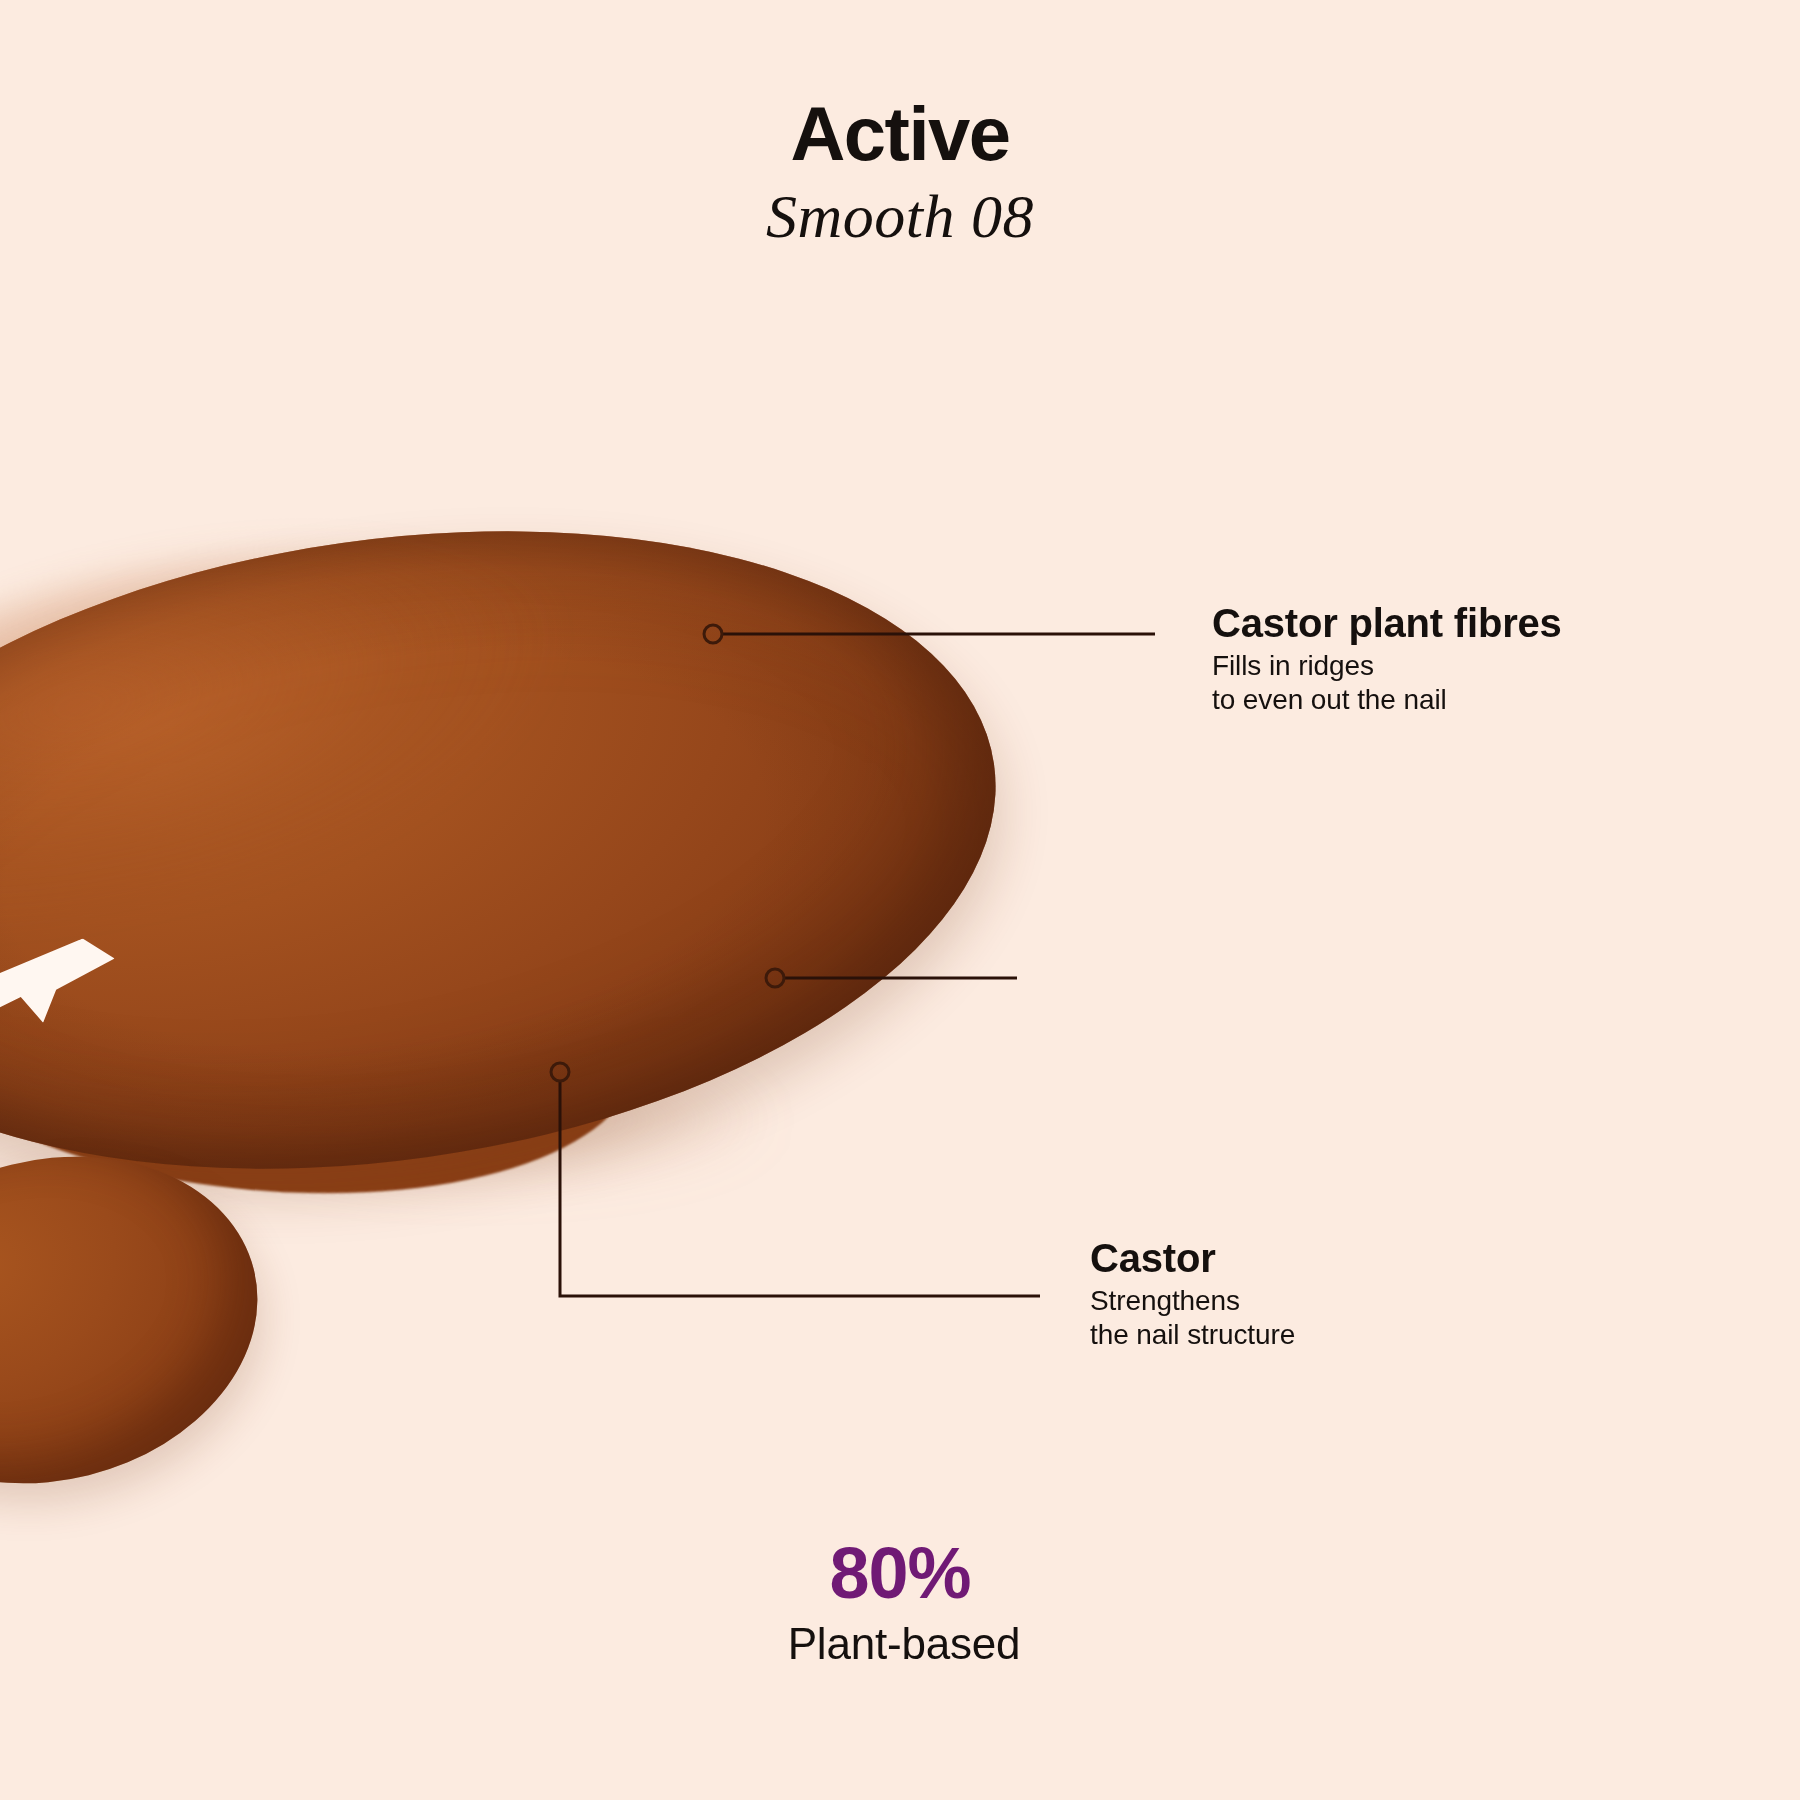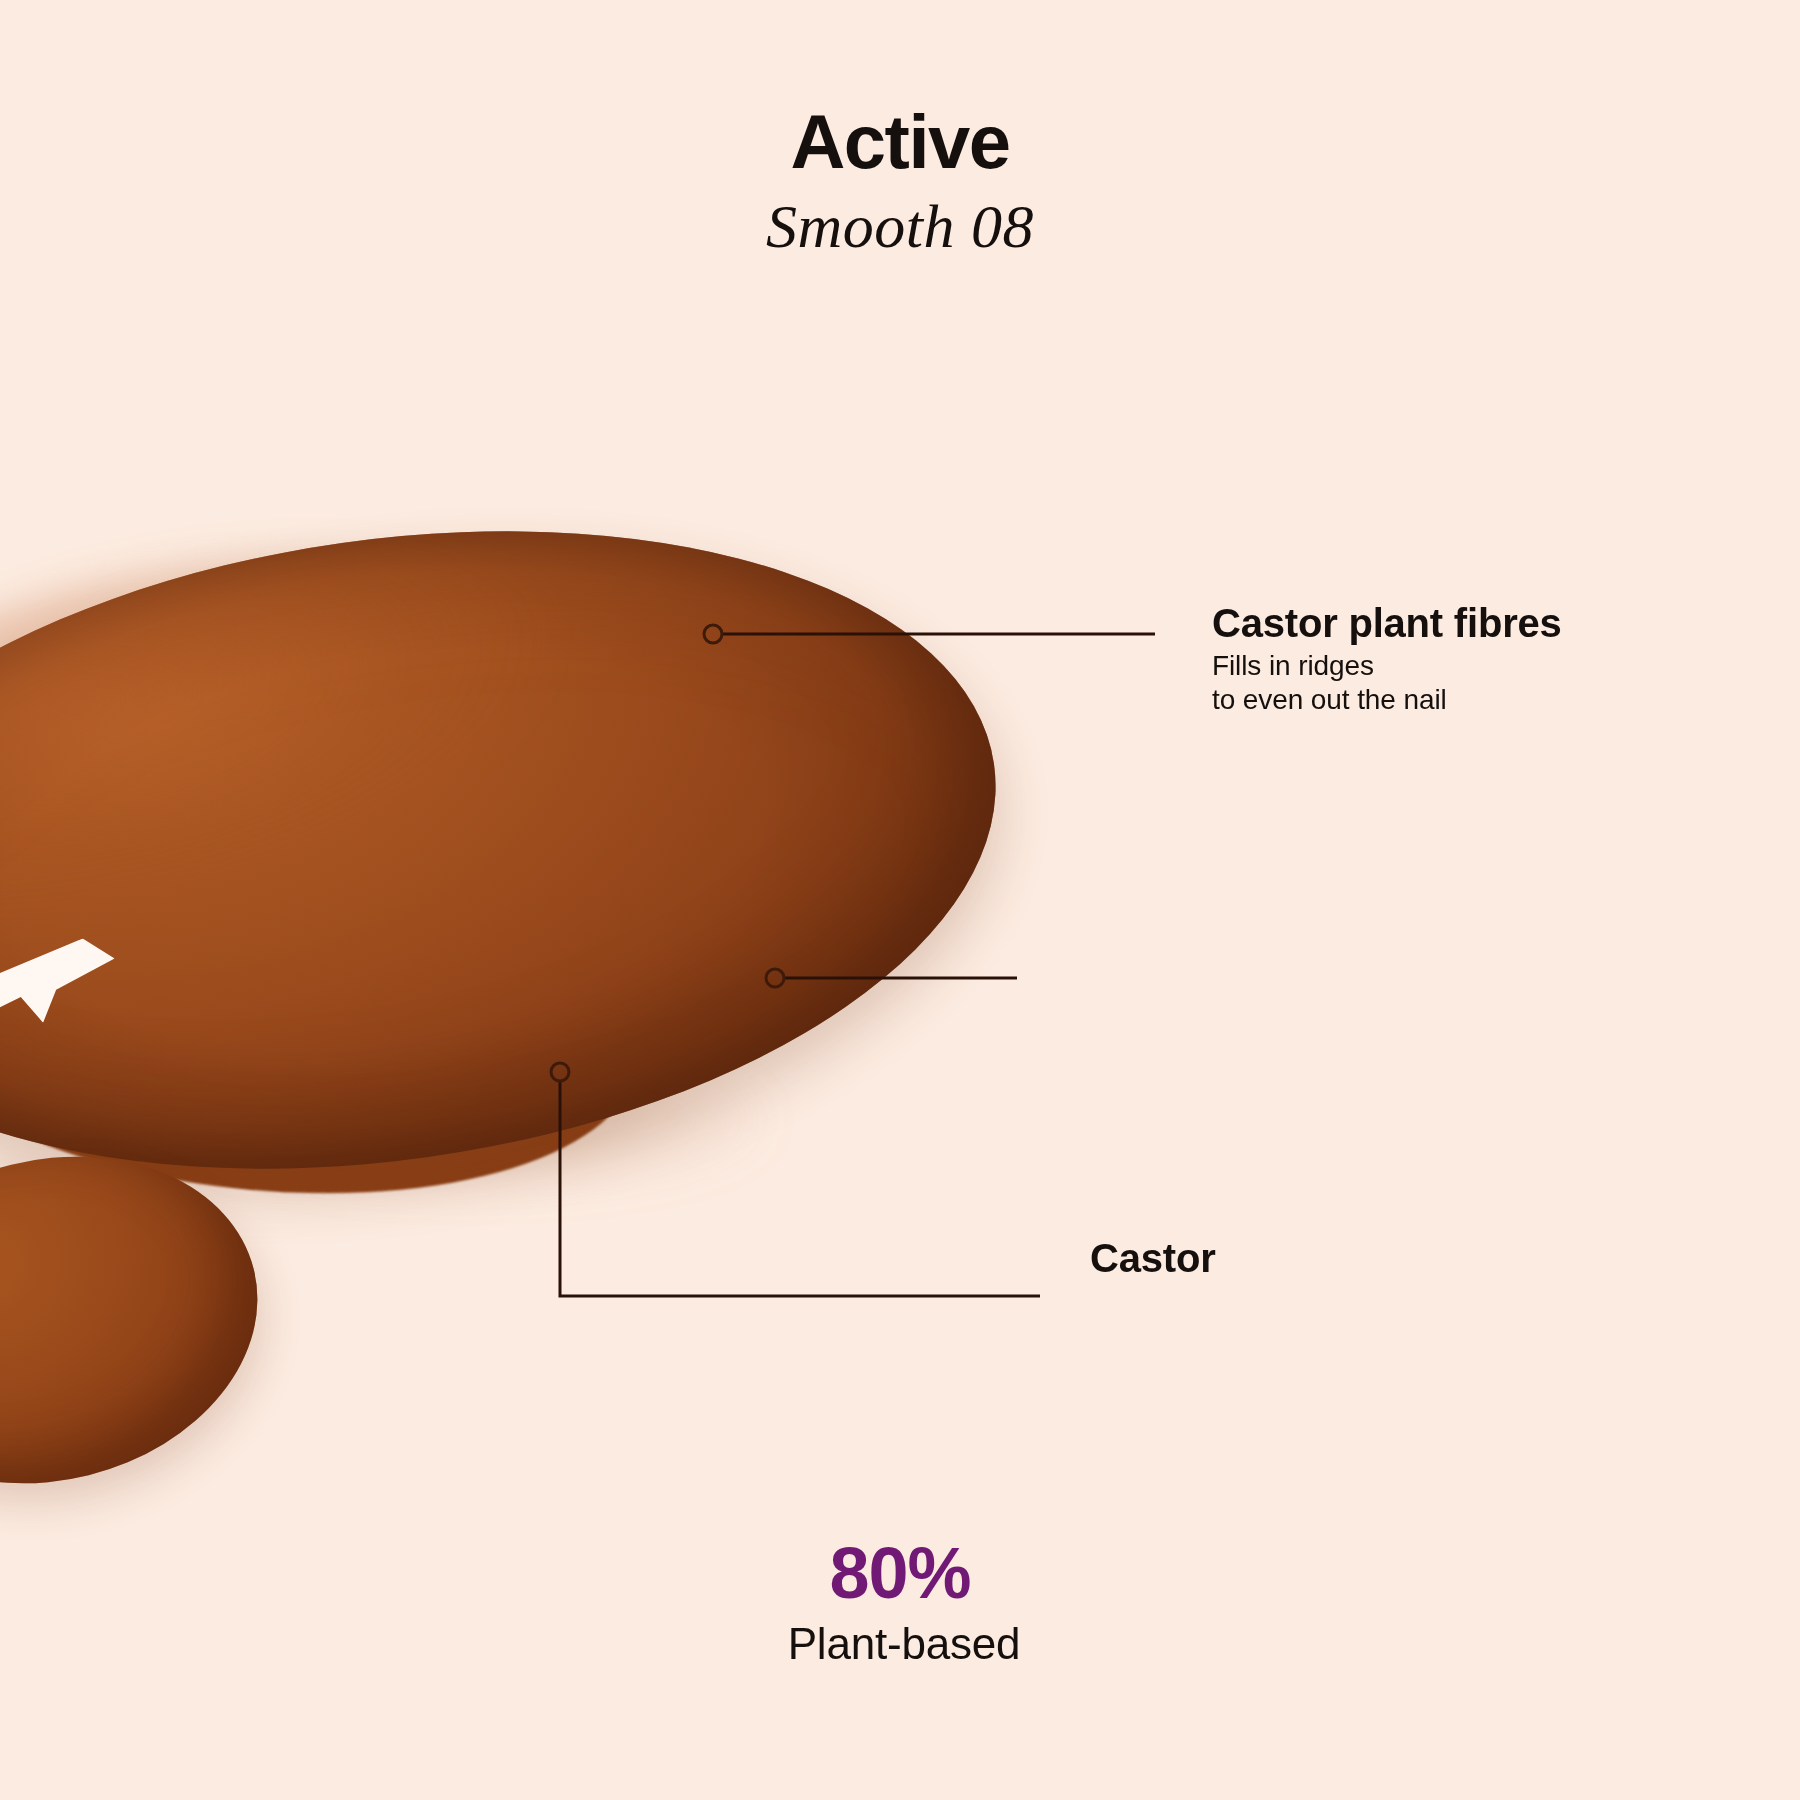--- a/index.html
+++ b/index.html
@@ -25,21 +25,21 @@
     width: 100%;
     text-align: center;
   }
   .title {
     font-family: "Liberation Sans", sans-serif;
     font-weight: 700;
     font-size: 76px;
     letter-spacing: -1.5px;
     color: #15100e;
     line-height: 1.0;
-    margin: 8px;
+    margin: 0;
   }
   .subtitle {
     font-family: "Liberation Serif", serif;
     font-style: italic;
     font-weight: 400;
     font-size: 62px;
     letter-spacing: 0.5px;
     color: #15100e;
     line-height: 1.25;
     margin: 6px 0 0 0;
@@ -242,20 +242,22 @@
 
   <div class="callout" id="callout-0">
     <div class="callout-title">Castor plant fibres</div>
     <div class="callout-body">Fills in ridges
 to even out the nail</div>
   </div>
 
 
   <div class="callout" id="callout-2">
     <div class="callout-title">Castor</div>
+    <div class="callout-body">Strengthens
+the nail structure</div>
   </div>
 
   <div class="footer">
     <div class="footer-value">80%</div>
     <div class="footer-label">Plant-based</div>
   </div>
 
 </div>
 
 </body></html>

